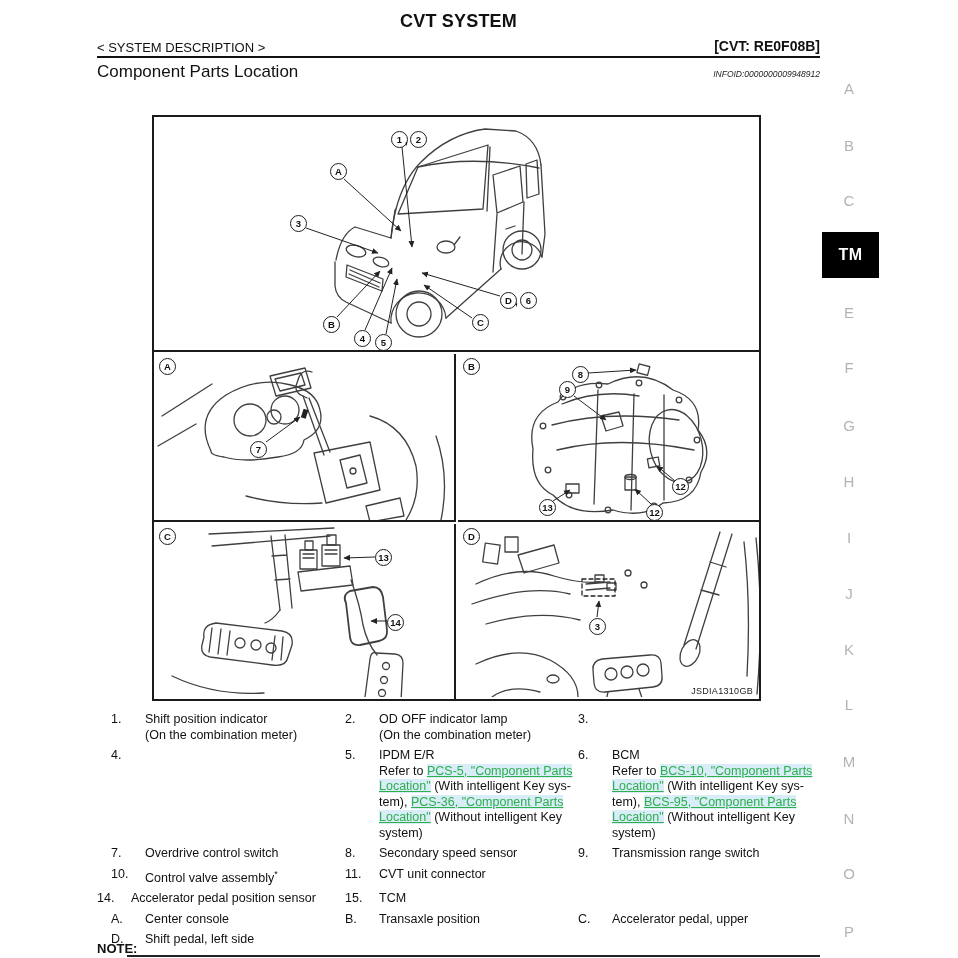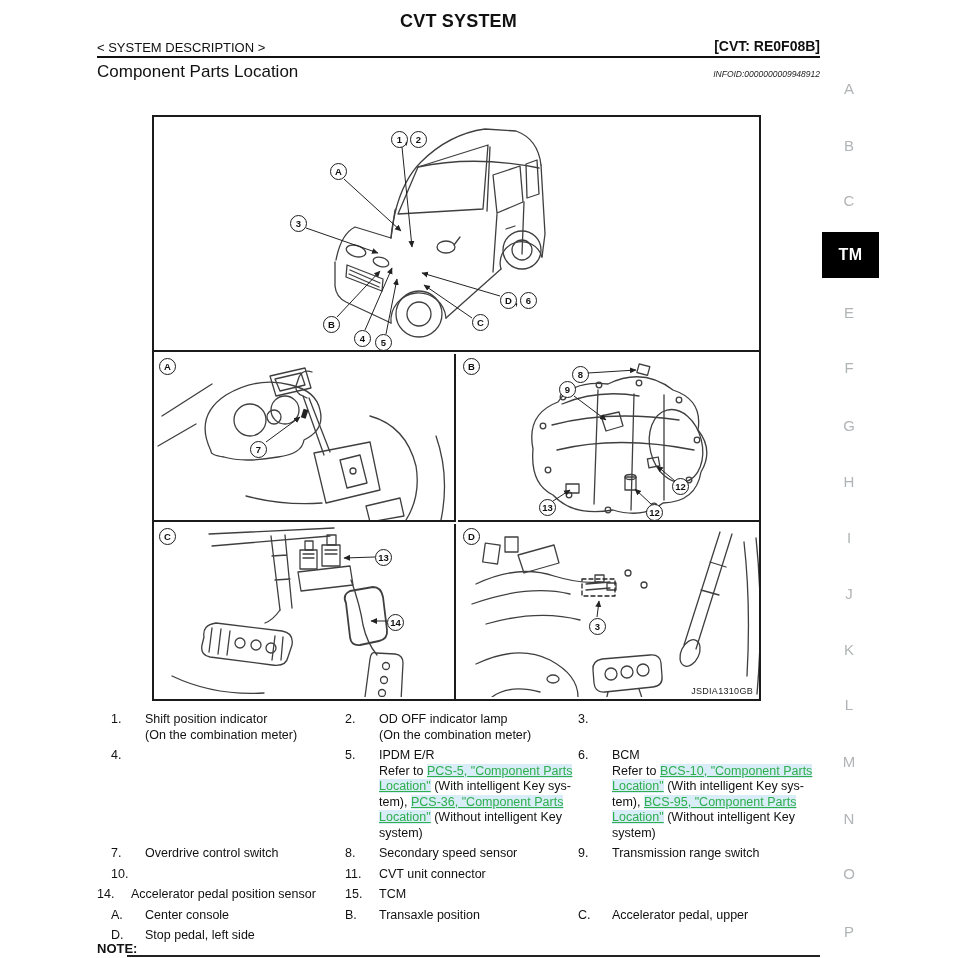--- a/index.html
+++ b/index.html
@@ -351,20 +351,21 @@
     </div>
     <div class="item">
       <span class="num">9.</span>
       <span class="txt">Transmission range switch</span>
     </div>
   </div>
 
   <div class="prow">
     <div class="item col0">
       <span class="num">10.</span>
+      <span class="txtflow"><span>Control valve assembly</span><sup>*</sup></span>
     </div>
     <div class="item">
       <span class="num">11.</span>
       <span class="txt">CVT unit connector</span>
     </div>
   </div>
 
   <div class="prow">
     <div class="item">
       <span class="num">14.</span>
@@ -387,20 +388,20 @@
     </div>
     <div class="item">
       <span class="num">C.</span>
       <span class="txt">Accelerator pedal, upper</span>
     </div>
   </div>
 
   <div class="prow">
     <div class="item col0">
       <span class="num">D.</span>
-      <span class="txt">Stop pedal, left side</span>
+      <span class="txt">Shift pedal, left side</span>
     </div>
   </div>
 
 </div>
 
 <div class="abs note">NOTE:</div>
 <div class="abs bottom-rule"></div>
 
 </body></html>

